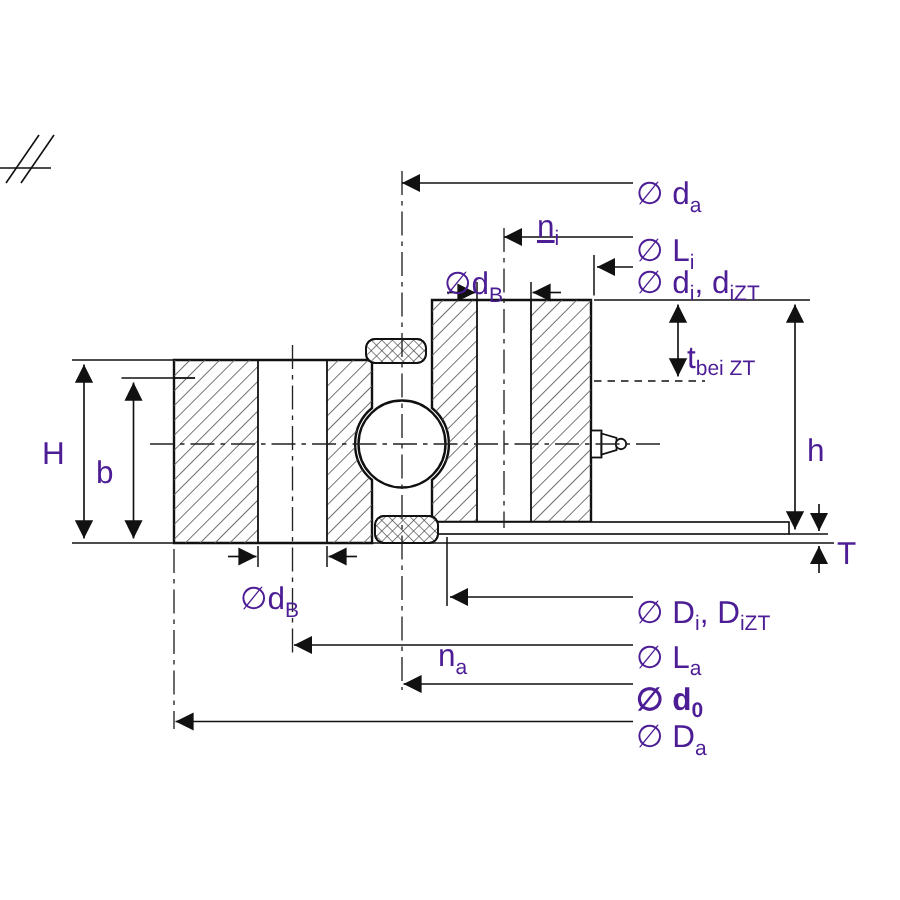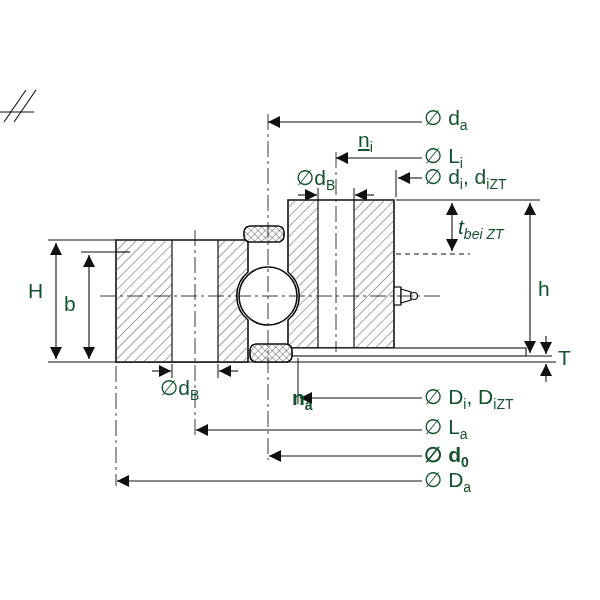--- a/index.html
+++ b/index.html
@@ -1,20 +1,20 @@
 <!DOCTYPE html>
 <html><head>
 <meta charset="utf-8">
 <title>Bearing cross-section diagram</title>
 <style>
   html,body{margin:0;padding:0;background:#fff;}
   #stage{position:relative;width:600px;height:600px;background:#fff;overflow:hidden;}
   #stage svg{position:absolute;left:0;top:0;}
-  .lbl{position:absolute;font-family:"Liberation Sans",sans-serif;font-size:21px;color:#14532d;
-       white-space:nowrap;line-height:1.1;}
+  .lbl{position:absolute;font-family:"Liberation Sans",sans-serif;font-size:21px;color:#4c1d95;
+       white-space:nowrap;line-height:1.1;margin-top:12px;}
   .lbl sub{font-size:14px;line-height:0;}
   .part{fill:#fff;stroke:#111;stroke-width:1.6;stroke-linejoin:miter;}
   .edge{stroke:#111;stroke-width:1.2;}
   .dim{stroke:#111;stroke-width:1.1;fill:none;}
   .ext{stroke:#111;stroke-width:1;fill:none;}
   .cl{stroke:#222;stroke-width:0.9;fill:none;stroke-dasharray:16 4 3 4;}
   .dash{stroke:#111;stroke-width:1;fill:none;stroke-dasharray:5 4;}
   .thin{stroke:#111;stroke-width:1.1;fill:none;}
 </style>
 </head>
@@ -176,21 +176,21 @@
 </div>
 
 <div class="lbl" style="left:296px;top:166px;">
   <span>∅d</span><sub>B</sub>
 </div>
 
 <div class="lbl" style="left:424px;top:165px;">
   <span>∅ d</span><sub>i</sub><span>, d</span><sub>iZT</sub>
 </div>
 
-<div class="lbl" style="left:458px;top:215px;font-style:italic;">
+<div class="lbl" style="left:458px;top:215px;">
   <span>t</span><sub>bei ZT</sub>
 </div>
 
 <div class="lbl" style="left:538px;top:277px;">
   <span>h</span>
 </div>
 
 <div class="lbl" style="left:28px;top:279px;">
   <span>H</span>
 </div>
@@ -204,21 +204,21 @@
 </div>
 
 <div class="lbl" style="left:160px;top:376px;">
   <span>∅d</span><sub>B</sub>
 </div>
 
 <div class="lbl" style="left:424px;top:385px;">
   <span>∅ D</span><sub>i</sub><span>, D</span><sub>iZT</sub>
 </div>
 
-<div class="lbl" style="left:292px;top:386px;font-weight:bold;">
+<div class="lbl" style="left:292px;top:414px;">
   <span>n</span><sub>a</sub>
 </div>
 
 <div class="lbl" style="left:424px;top:415px;">
   <span>∅ L</span><sub>a</sub>
 </div>
 
 <div class="lbl" style="left:424px;top:443px;font-weight:bold;">
   <span>∅ d</span><sub>0</sub>
 </div>

